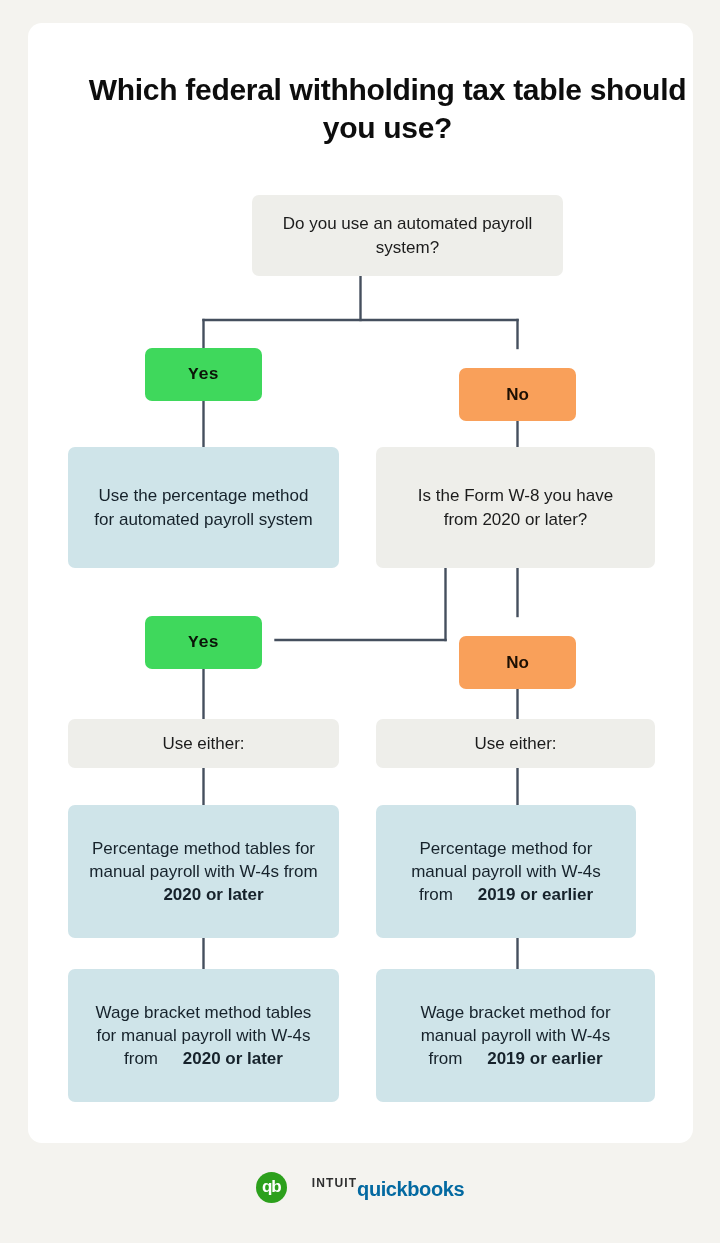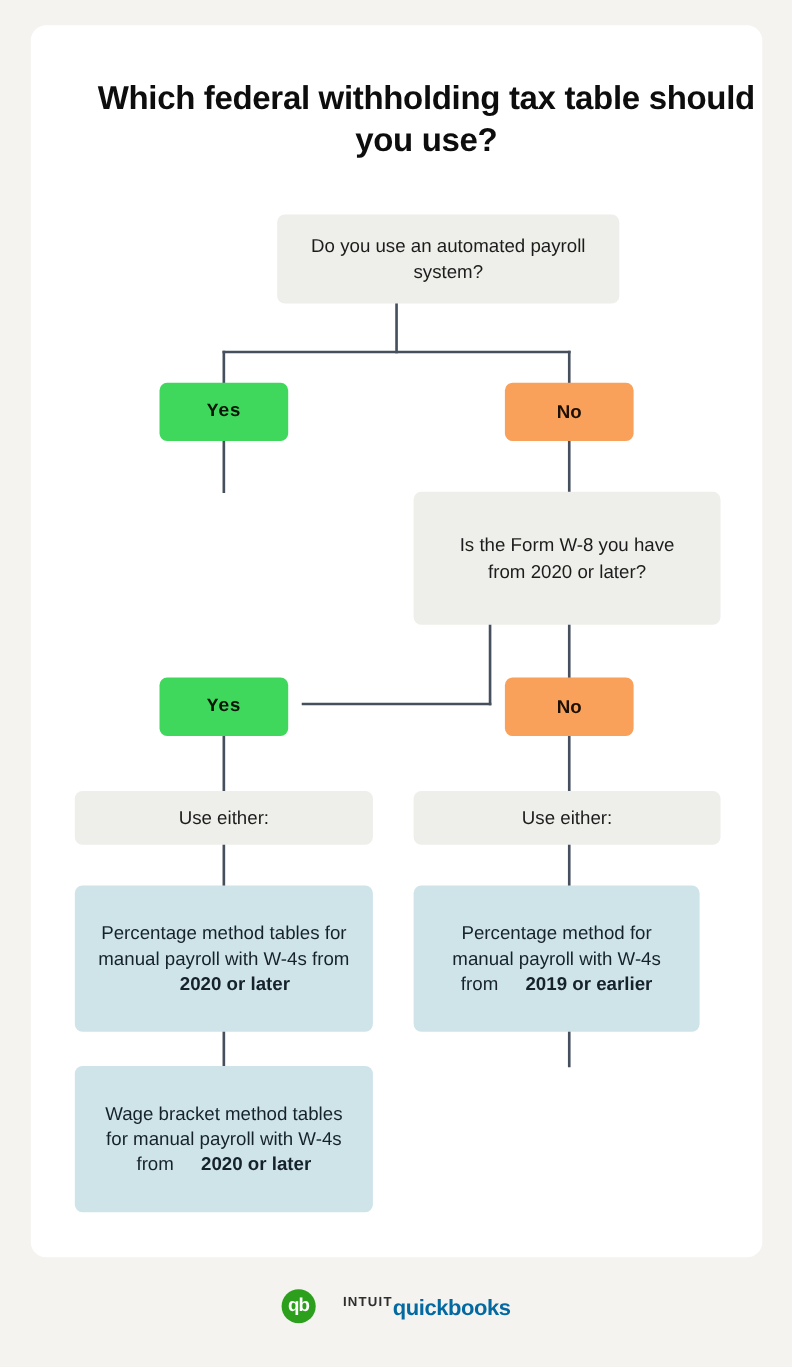--- a/index.html
+++ b/index.html
@@ -82,20 +82,21 @@
     font-size: 17px;
     font-weight: bold;
     font-family: Liberation Mono, monospace;
   }
 
   .node-no {
     background: #f9a05a;
     color: #1c0f03;
     font-size: 17px;
     font-weight: bold;
+    margin-top: 20px;
   }
 
   .node b { font-weight: bold; margin-left: 20px; }
 
   
   #logo {
     position: absolute;
     left: 0;
     top: 1172px;
     width: 720px;
@@ -178,20 +179,21 @@
         <path d="M489.5 915 L489.5 946"></path>
       </g>
     </svg>
 
     <div class="node node-gray" style="left:177px; top:172px; width:311px; height:81px; padding:0 24px;margin-left:47px;">Do you use an automated payroll system?</div>
 
     <div class="node node-yes" style="left:117px; top:325px; width:117px; height:53px;">Yes</div>
 
     <div class="node node-no" style="left:431px; top:325px; width:117px; height:53px;">No</div>
 
+    <div class="node node-blue" style="left:40px; top:424px; width:271px; height:121px; padding:0 22px;">Use the percentage method for automated payroll system</div>
 
     <div class="node node-gray" style="left:348px; top:424px; width:279px; height:121px; padding:0 28px;">Is the Form W-8 you have from 2020 or later?</div>
 
     <div class="node node-yes" style="left:117px; top:593px; width:117px; height:53px;">Yes</div>
 
     <div class="node node-no" style="left:431px; top:593px; width:117px; height:53px;">No</div>
 
     <div class="node node-gray" style="left:40px; top:696px; width:271px; height:49px;">Use either:</div>
 
     <div class="node node-gray" style="left:348px; top:696px; width:279px; height:49px;">Use either:</div>
@@ -201,20 +203,23 @@
     </div>
 
     <div class="node node-blue" style="left:40px; top:946px; width:271px; height:133px; padding:0 20px;">
       <span><span>Wage bracket method tables for manual payroll with W-4s from </span><b>2020 or later</b></span>
     </div>
 
     <div class="node node-blue" style="left:348px; top:782px; width:260px; height:133px; padding:0 26px;">
       <span><span>Percentage method for manual payroll with W-4s from </span><b>2019 or earlier</b></span>
     </div>
 
+    <div class="node node-blue" style="left:348px; top:946px; width:279px; height:133px; padding:0 26px;">
+      <span><span>Wage bracket method for manual payroll with W-4s from </span><b>2019 or earlier</b></span>
+    </div>
 
   </div>
 </div>
 
 <div id="logo">
   <div id="logo-mark">qb</div>
   <div id="logo-words">
     <span id="logo-intuit">INTUIT</span>
     <span id="logo-qb">quickbooks</span>
   </div>

